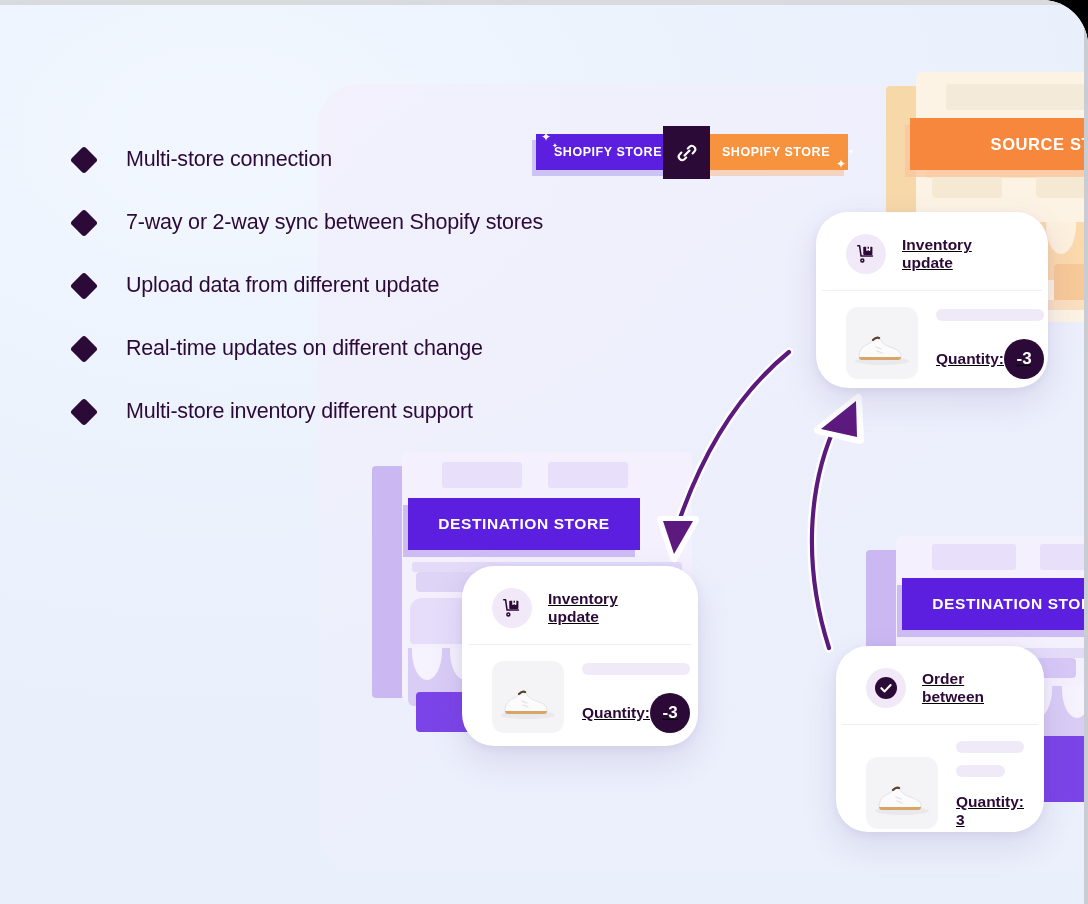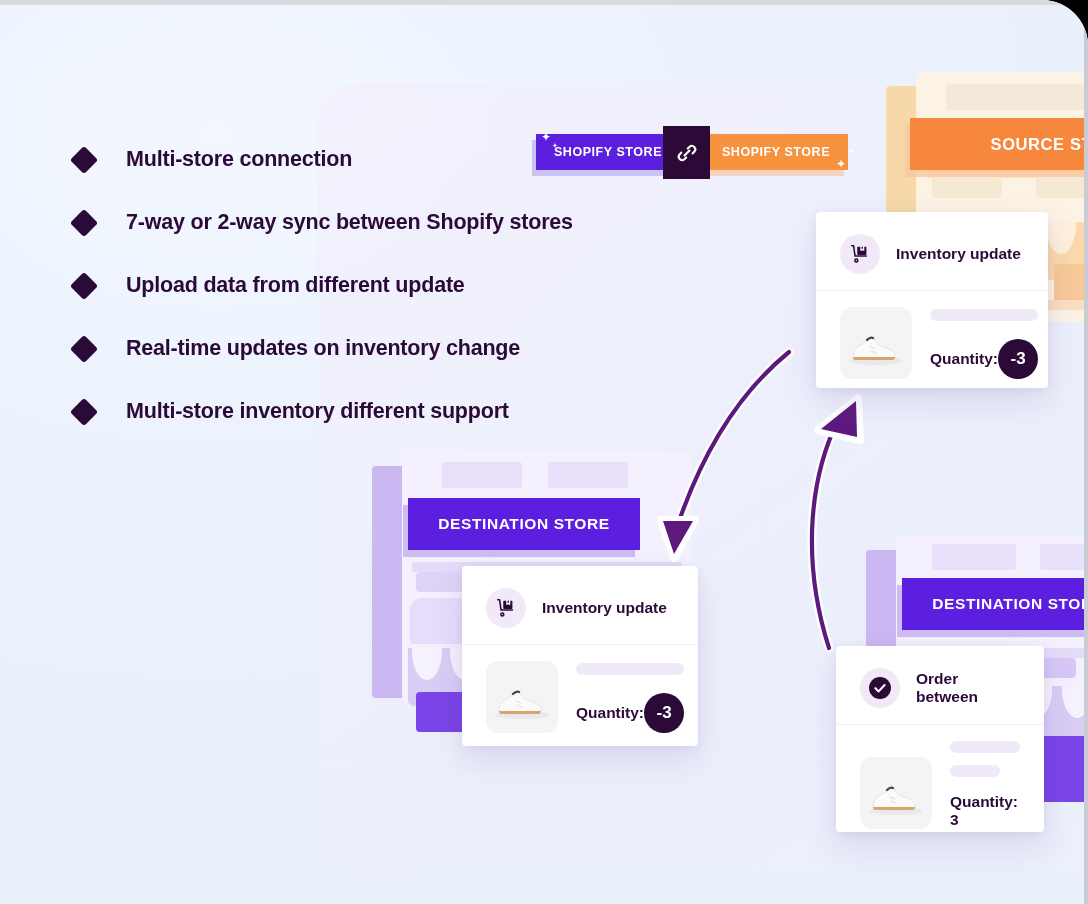--- a/index.html
+++ b/index.html
@@ -39,21 +39,21 @@
 
   
   .features { position:absolute; left:74px; top:138px; width:640px; z-index:30; }
   .feature-row { display:flex; align-items:center; height:43px; margin-bottom:20px; }
   .diamond {
     width:20px; height:20px; flex:0 0 20px;
     background:#2c0a38; transform:rotate(45deg); border-radius:3px;
   }
   .feature-text {
     margin-left:32px;
-    font-size:21.5px; font-weight:700; color:#2c0a38;
+    font-size:21.5px; font-weight:400; color:#2c0a38;
     letter-spacing:-0.2px; white-space:nowrap;
   }
 
   
   .badges { position:absolute; left:536px; top:126px; z-index:34; height:58px; }
   .badge {
     position:absolute; top:8px;
     height:36px; display:flex; align-items:center; justify-content:center;
     color:#fff; font-size:12.5px; font-weight:700; letter-spacing:.55px;
   }
@@ -134,23 +134,23 @@
   #dest-store-2 .awning span { background:#f6f2fe; }
   #dest-banner-2 {
     left:902px; top:578px; width:232px; height:52px;
     background:#5c1fe0; font-size:15.5px;
     box-shadow:-5px 7px 0 rgba(188,165,240,.7);
     z-index:20;
   }
 
   
   .card {
-    position:absolute; background:#fff; border-radius:4px;
+    position:absolute; background:#fff; border-radius:32px;
     box-shadow:0 14px 34px rgba(90,70,150,.14), 0 2px 8px rgba(90,70,150,.08);
-    z-index:28; padding:22px 24px;
+    z-index:28; padding:22px 30px;text-decoration:underline;
   }
   .card-head { display:flex; align-items:center; gap:16px; }
   .card-icon {
     width:40px; height:40px; border-radius:50%;
     background:#f1e9f8; display:flex; align-items:center; justify-content:center;
     flex:0 0 40px;
   }
   .card-title { font-size:15.5px; font-weight:700; color:#2c0a38; }
   .card-sep { height:1px; background:#f1edf7; margin:16px -24px 0 -24px; }
   .card-body { display:flex; align-items:flex-end; gap:18px; margin-top:16px; }
@@ -192,21 +192,21 @@
     <div class="feature-row">
       <div class="diamond"></div>
       <div class="feature-text">7-way or 2-way sync between Shopify stores</div>
     </div>
     <div class="feature-row">
       <div class="diamond"></div>
       <div class="feature-text">Upload data from different update</div>
     </div>
     <div class="feature-row">
       <div class="diamond"></div>
-      <div class="feature-text">Real-time updates on inventory change</div>
+      <div class="feature-text">Real-time updates on different change</div>
     </div>
     <div class="feature-row">
       <div class="diamond"></div>
       <div class="feature-text">Multi-store inventory different support</div>
     </div>
   </div>
 
   <div class="badges">
     <div class="badge badge-purple">
       <span>SHOPIFY STORE</span>

